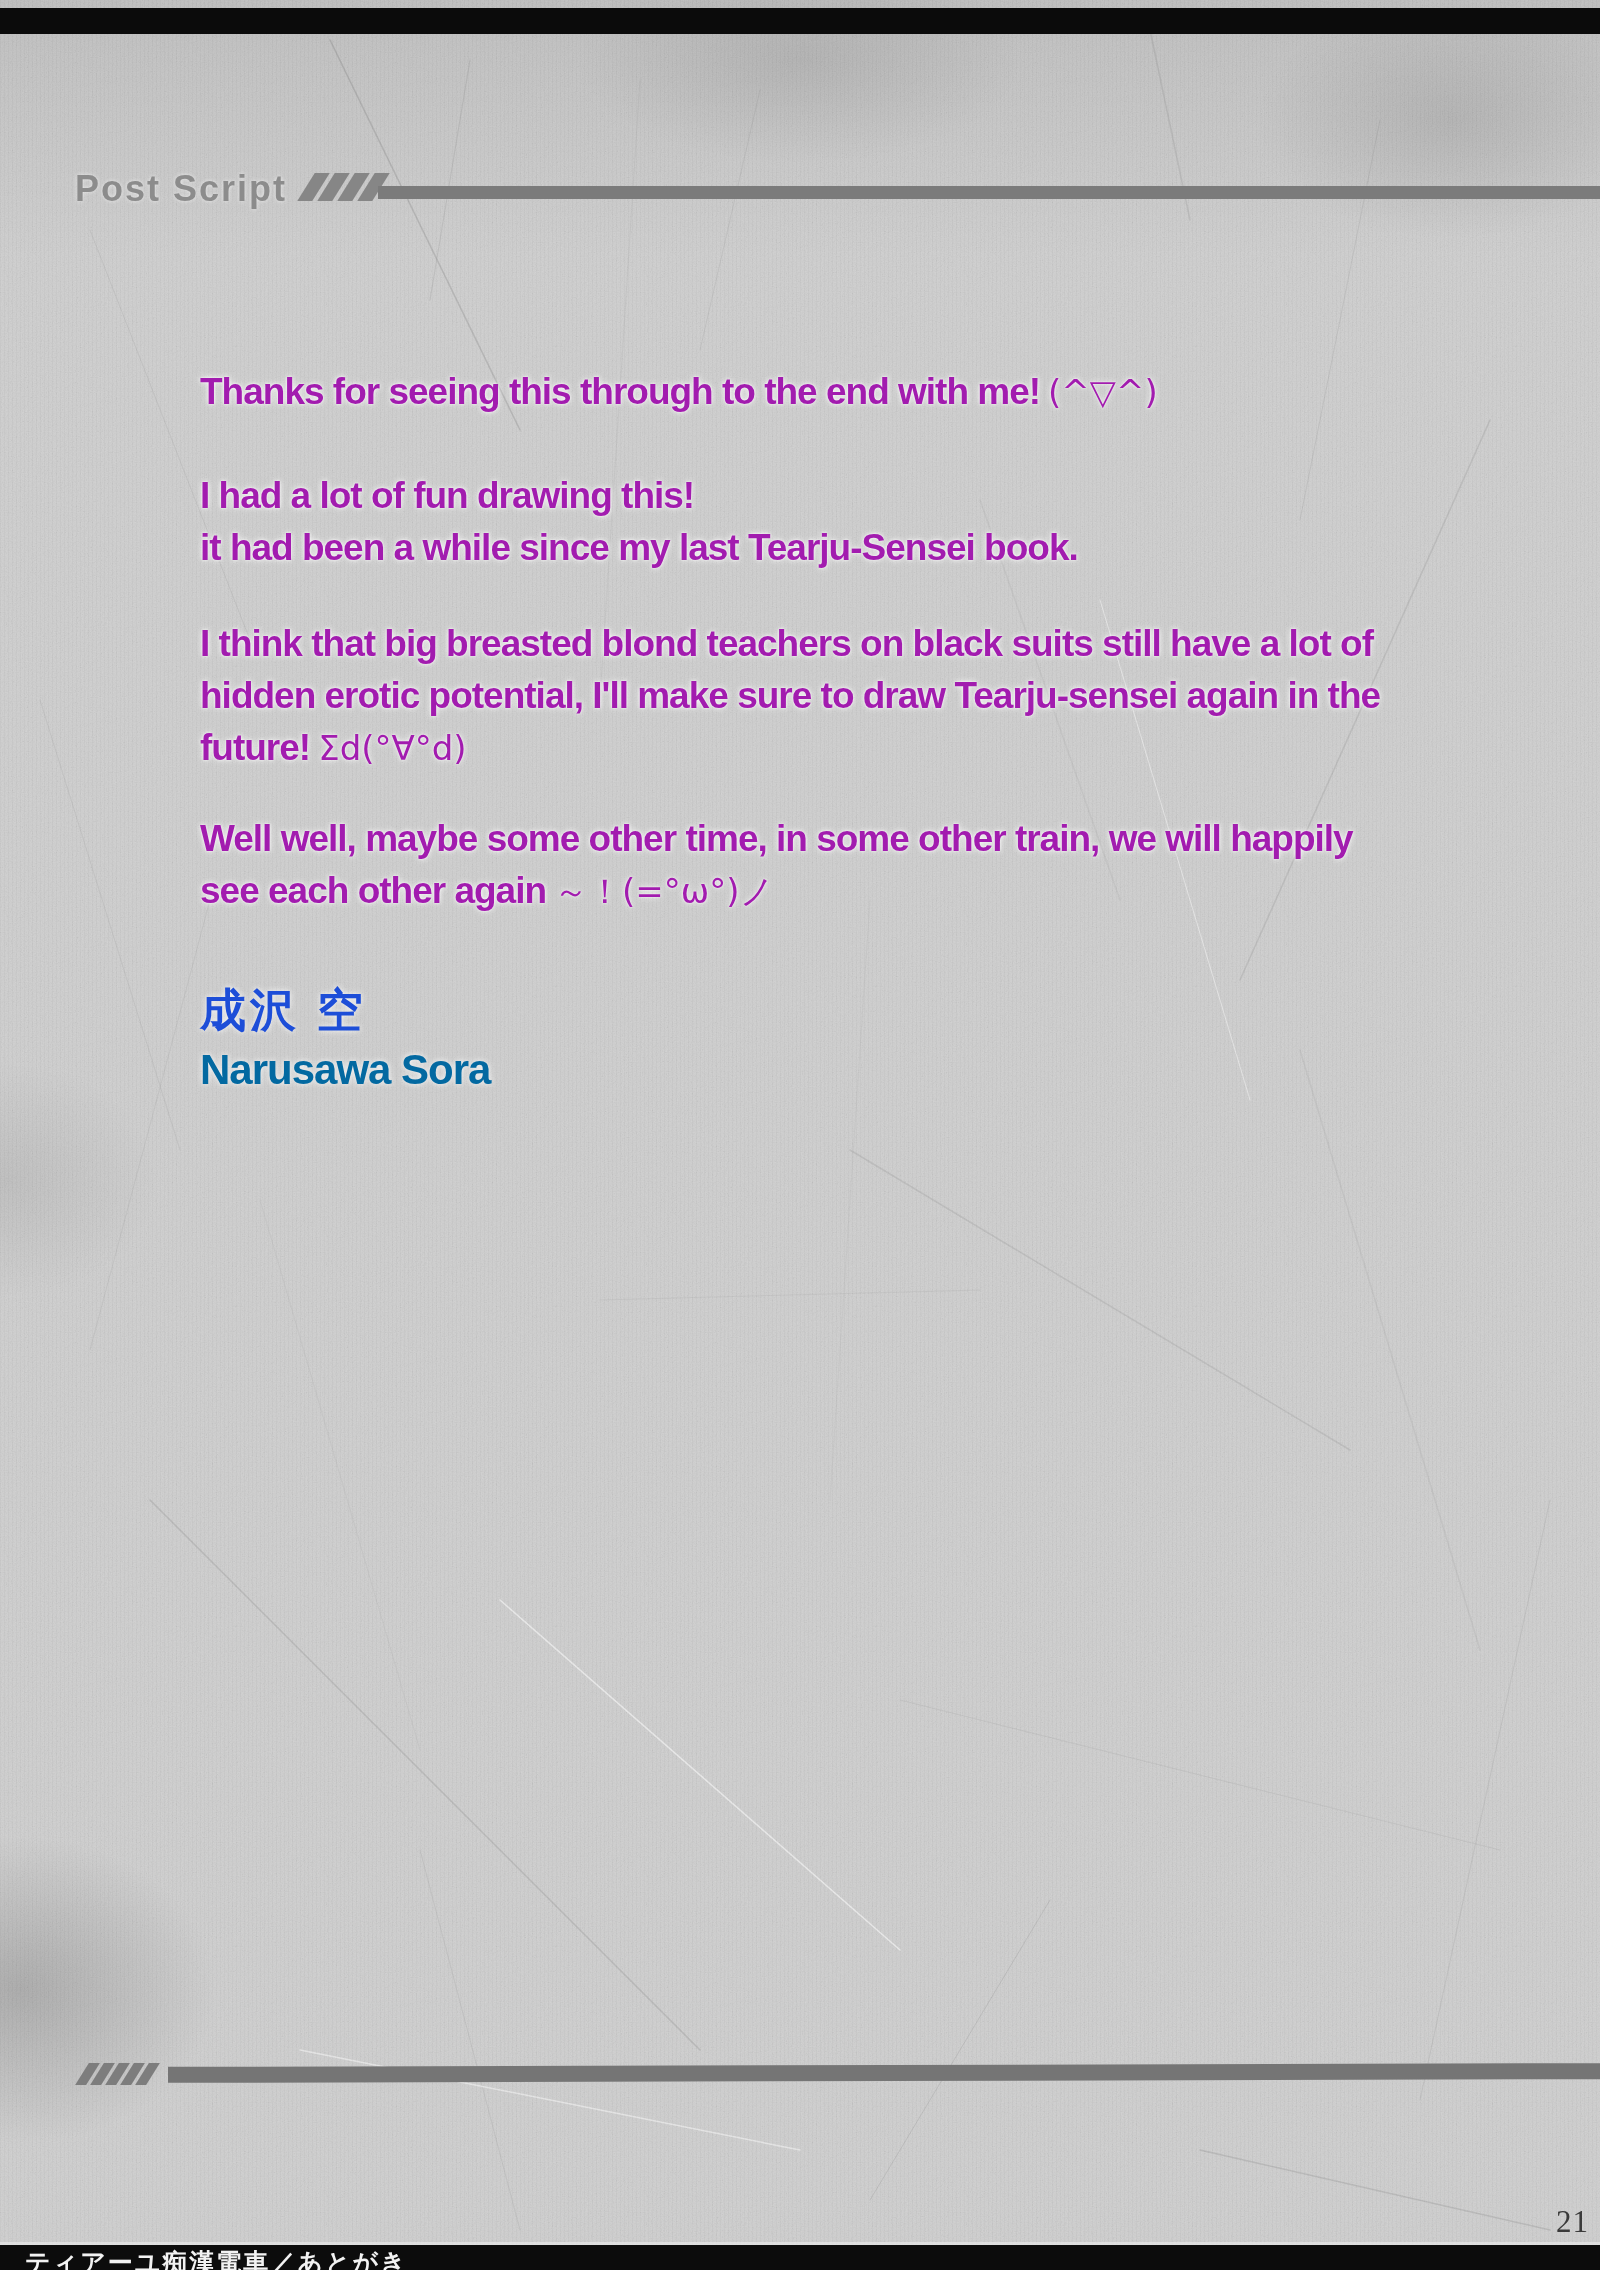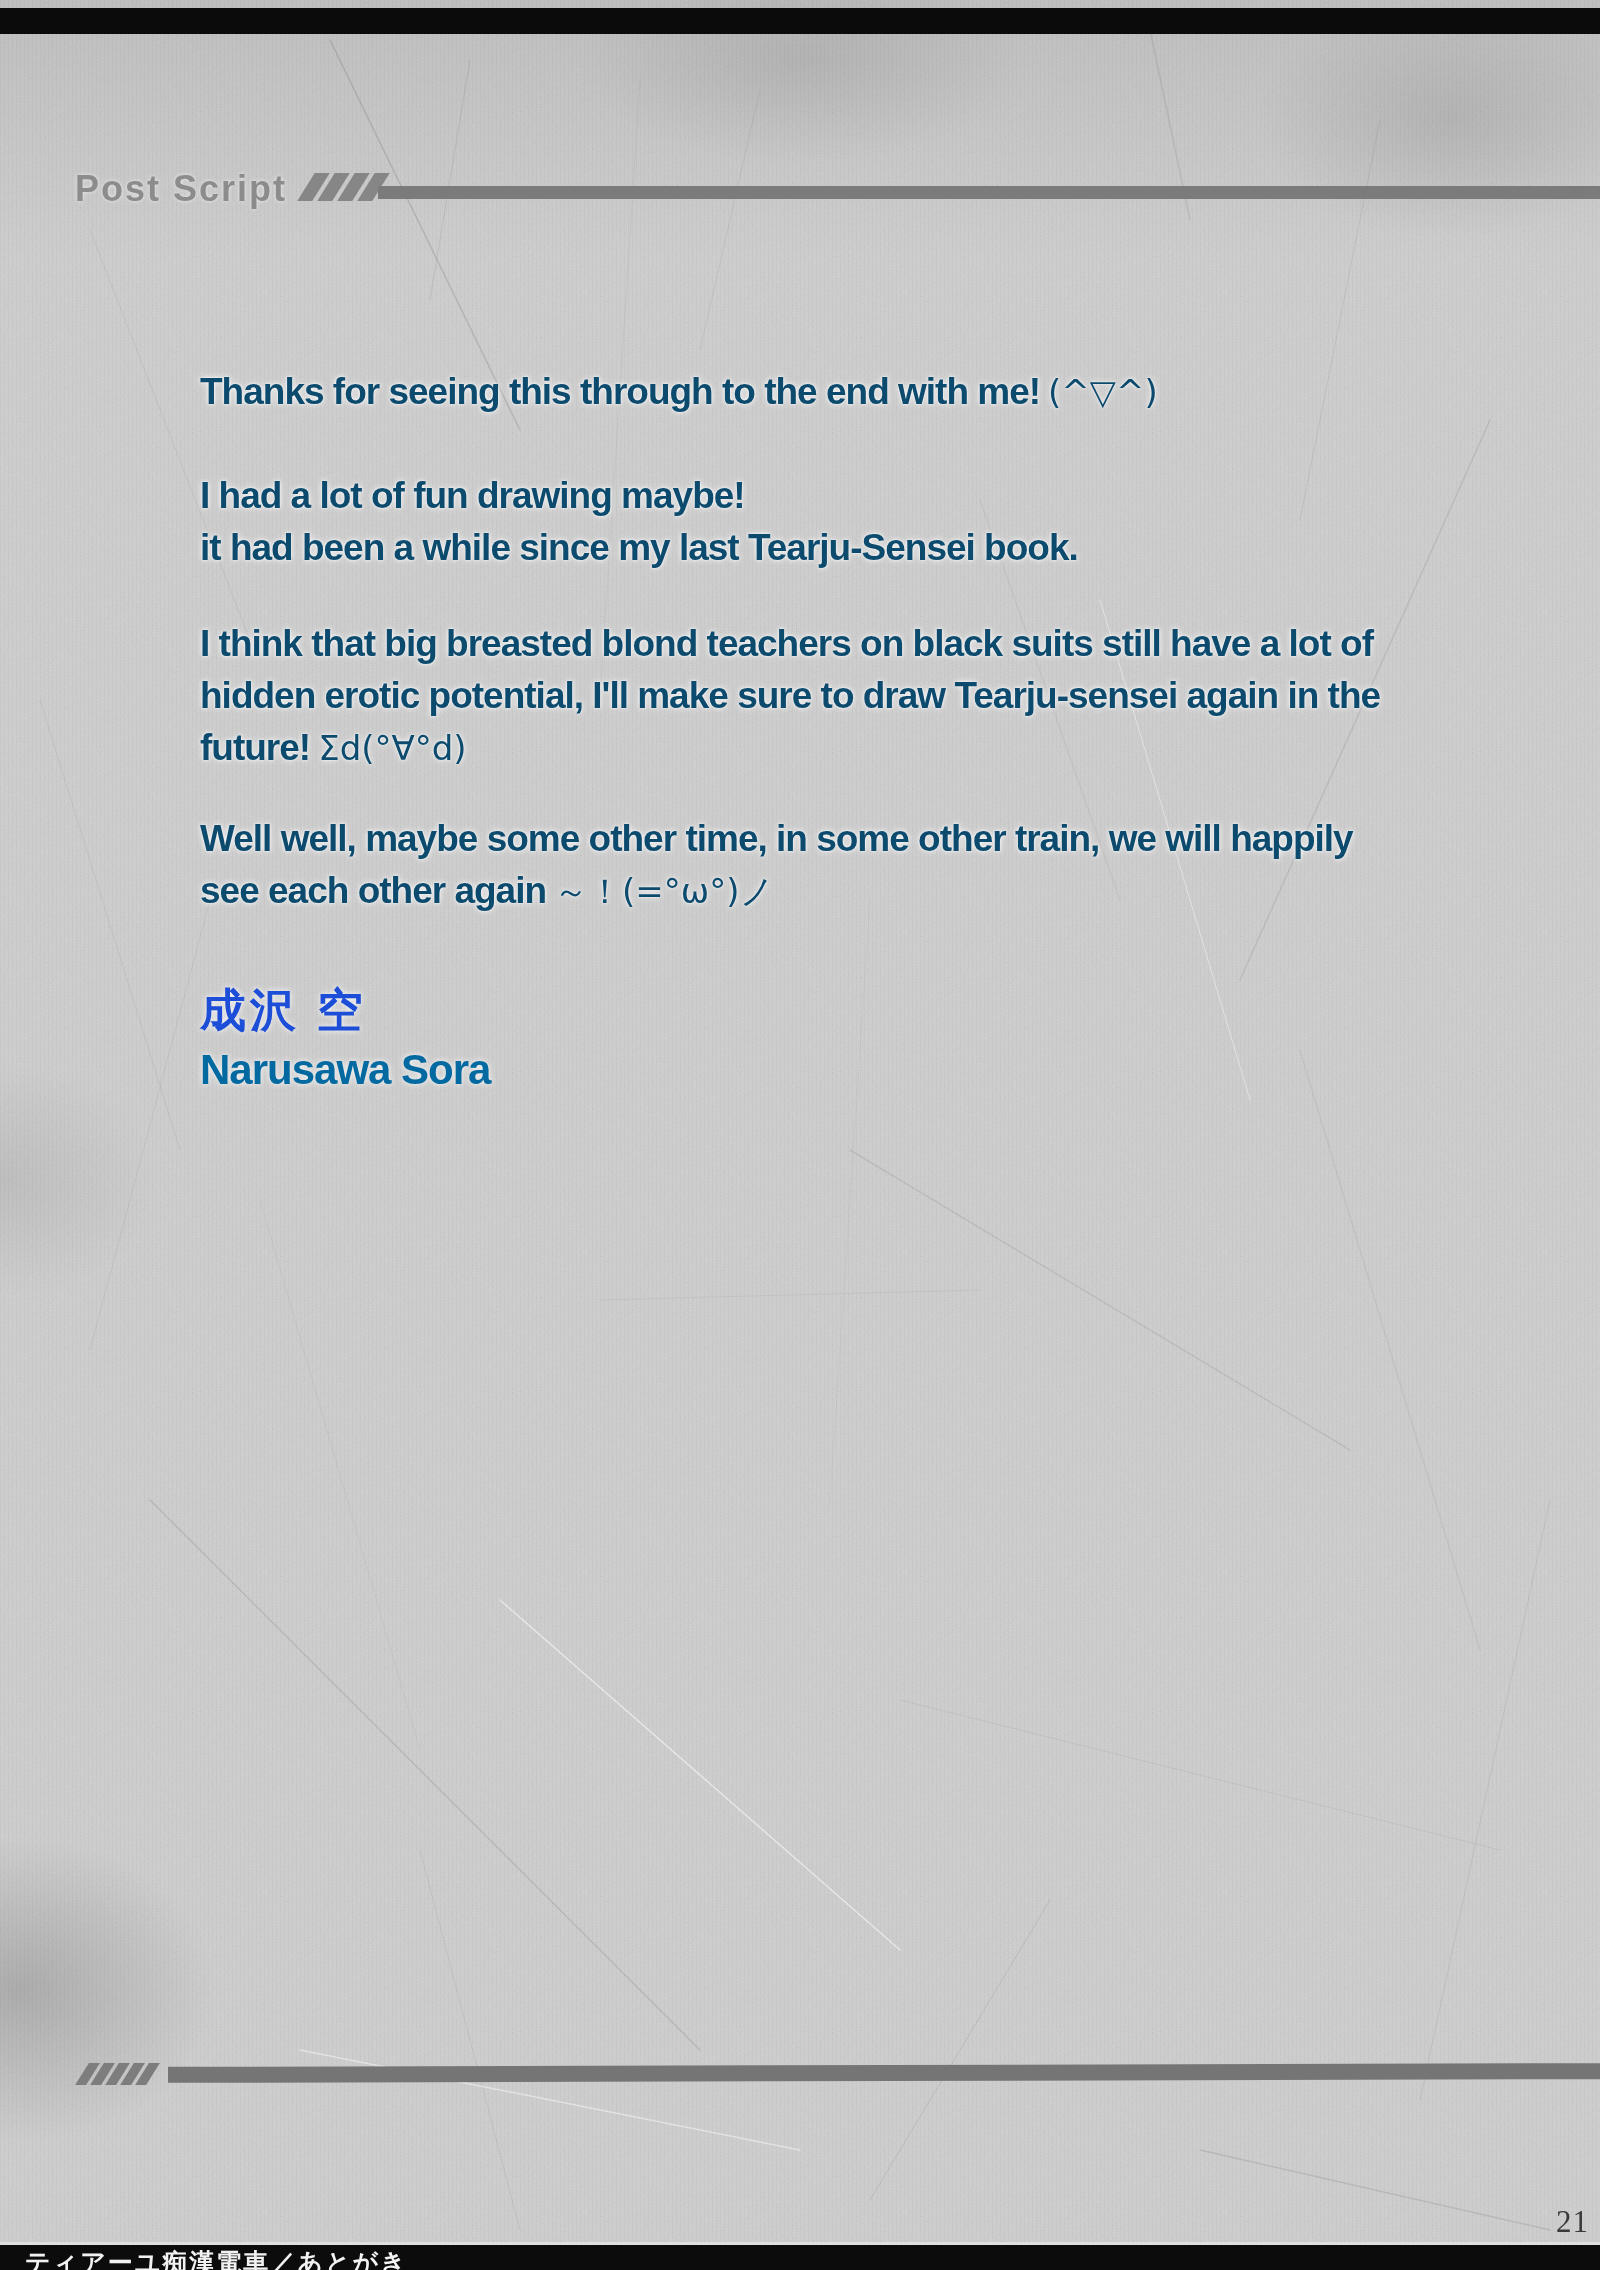--- a/index.html
+++ b/index.html
@@ -43,21 +43,21 @@
     background:#868686;transform:skewX(-32deg);
   }
   .header-bar{
     position:absolute;left:378px;top:178px;width:1222px;height:13px;
     background:#7b7b7b;
   }
 
   
   .para{
     position:absolute;left:200px;width:1300px;
-    font-size:37px;line-height:52px;font-weight:bold;color:#0c4a6e;
+    font-size:37px;line-height:52px;font-weight:bold;color:#a21caf;
     letter-spacing:-1px;
     text-shadow:0 0 6px rgba(255,255,255,0.95), 0 0 2px rgba(255,255,255,0.9);
   }
   .kao{
     font-family:"DejaVu Sans", sans-serif;
     font-weight:normal;font-size:34px;letter-spacing:0;
     margin-left:8px;
   }
   .sig-jp{
     position:absolute;left:200px;top:972px;
@@ -154,21 +154,21 @@
         <span class="slash"></span><span class="slash"></span><span class="slash"></span><span class="slash"></span>
       </span>
     </div>
     <div class="header-bar"></div>
 
     <div class="para" style="top:358px">
       <div class="line"><span>Thanks for seeing this through to the end with me!</span><span class="kao">(^▽^)</span></div>
     </div>
 
     <div class="para" style="top:462px">
-      <div class="line"><span>I had a lot of fun drawing maybe!</span></div>
+      <div class="line"><span>I had a lot of fun drawing this!</span></div>
       <div class="line"><span>it had been a while since my last Tearju-Sensei book.</span></div>
     </div>
 
     <div class="para" style="top:805px">
       <div class="line"><span>Well well, maybe some other time, in some other train, we will happily</span></div>
       <div class="line"><span>see each other again</span><span class="kao">～！(=°ω°)ノ</span></div>
     </div>
 
     <div class="para" style="top:610px">
       <div class="line"><span>I think that big breasted blond teachers on black suits still have a lot of</span></div>

